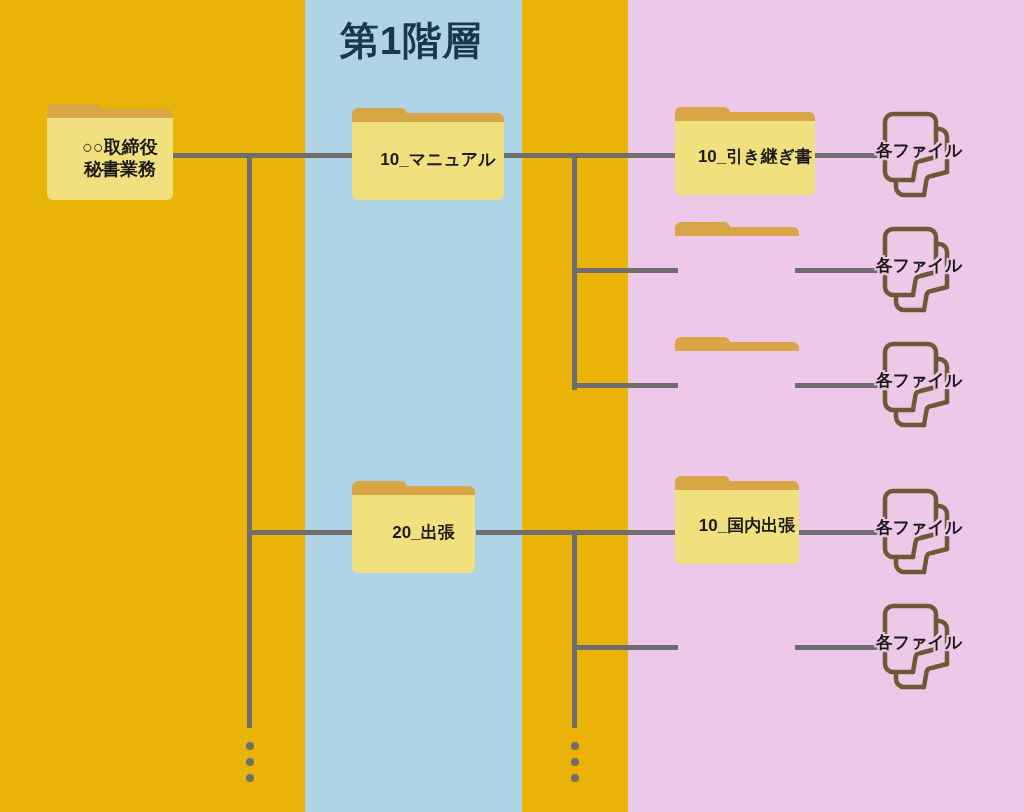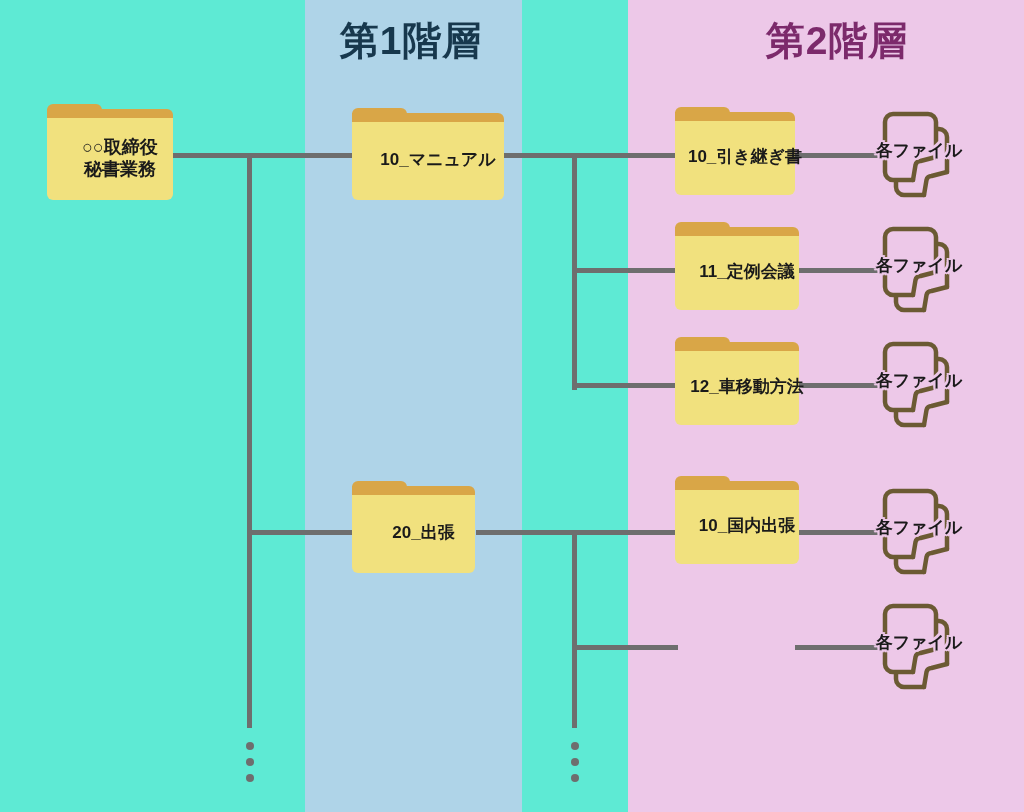--- a/index.html
+++ b/index.html
@@ -1,17 +1,17 @@
 <!DOCTYPE html>
 <html style="--band-blue: #afd4e8; --band-pink: #edc8e8; --title-navy: #17384d; --title-purple: #7c2a6b; --folder-body: #f1e17e; --folder-tab: #d9a647; --connector-gray: #6e6e6e; --file-icon-brown: #6b5a33; --label-black: #1a1a1a;"><head>
 <meta charset="utf-8">
 <style>
   html,body{margin:0;padding:0;background:#ffffff;}
   .canvas{
-    position:relative;width:1024px;height:812px;overflow:hidden;background:#5eead4;
+    position:relative;width:1024px;height:812px;overflow:hidden;background:#eab308;
     font-family:"Liberation Sans","DejaVu Sans",sans-serif;
   }
   .band{position:absolute;top:0;height:812px;}
   .band-blue{left:305px;width:217px;background:var(--band-blue,#afd4e8);}
   .band-pink{left:628px;width:396px;background:var(--band-pink,#edc8e8);}
   .col-title{
     position:absolute;top:14px;transform:translateX(-50%);
     font-size:39px;font-weight:700;white-space:nowrap;letter-spacing:1px;
   }
   .t1{left:411px;color:var(--title-navy,#17384d);}
@@ -53,21 +53,20 @@
 </style>
 </head>
 <body>
 
 <div class="canvas">
 
   <div class="band band-blue"></div>
   <div class="band band-pink"></div>
 
   <div class="col-title t1">第1階層</div>
-  <div class="col-title t2">第2階層</div>
 
   <div class="hline" style="left:172px;top:153px;width:182px;"></div>
   <div class="vline" style="left:247px;top:153px;height:575px;"></div>
   <div class="hline" style="left:247px;top:530px;width:107px;"></div>
 
   <div class="hline" style="left:476px;top:153px;width:202px;"></div>
   <div class="vline" style="left:572px;top:153px;height:237px;"></div>
   <div class="hline" style="left:572px;top:268px;width:106px;"></div>
   <div class="hline" style="left:572px;top:383px;width:106px;"></div>
 
@@ -109,40 +108,34 @@
     </div>
   </div>
   <div class="folder" style="left:352px;top:481px;width:123px;height:92px;">
     <div class="folder-back"></div>
     <div class="folder-tab"></div>
     <div class="folder-body">
       <span>20_出張</span>
     </div>
   </div>
 
-  <div class="folder" style="left:675px;top:107px;width:120px;height:88px;">
+  <div class="folder" style="left:675px;top:107px;width:140px;height:88px;">
     <div class="folder-back"></div>
     <div class="folder-tab"></div>
     <div class="folder-body">
       <span>10_引き継ぎ書</span>
     </div>
   </div>
   <div class="folder" style="left:675px;top:222px;width:124px;height:88px;">
     <div class="folder-back"></div>
     <div class="folder-tab"></div>
-    <div class="folder-body">
-      <span>11_定例会議</span>
-    </div>
   </div>
   <div class="folder" style="left:675px;top:337px;width:124px;height:88px;">
     <div class="folder-back"></div>
     <div class="folder-tab"></div>
-    <div class="folder-body">
-      <span>12_車移動方法</span>
-    </div>
   </div>
   <div class="folder" style="left:675px;top:476px;width:124px;height:88px;">
     <div class="folder-back"></div>
     <div class="folder-tab"></div>
     <div class="folder-body">
       <span>10_国内出張</span>
     </div>
   </div>
 
   <div class="files" style="left:882px;top:111px;">

